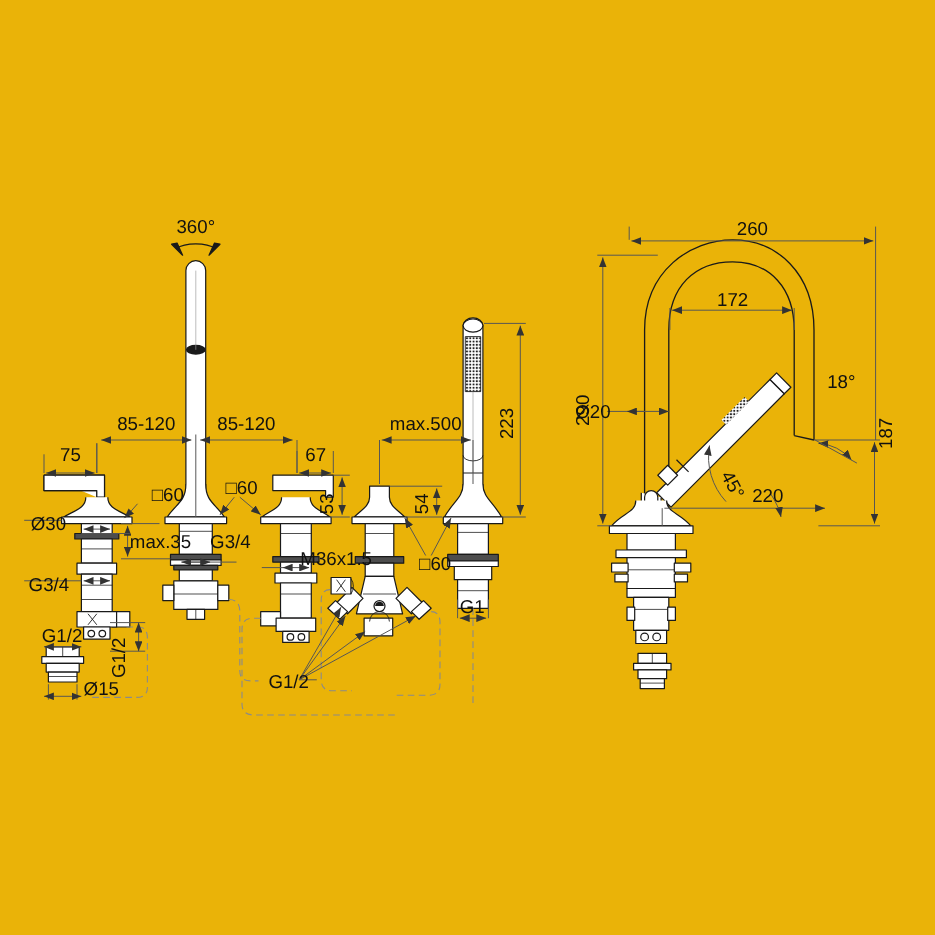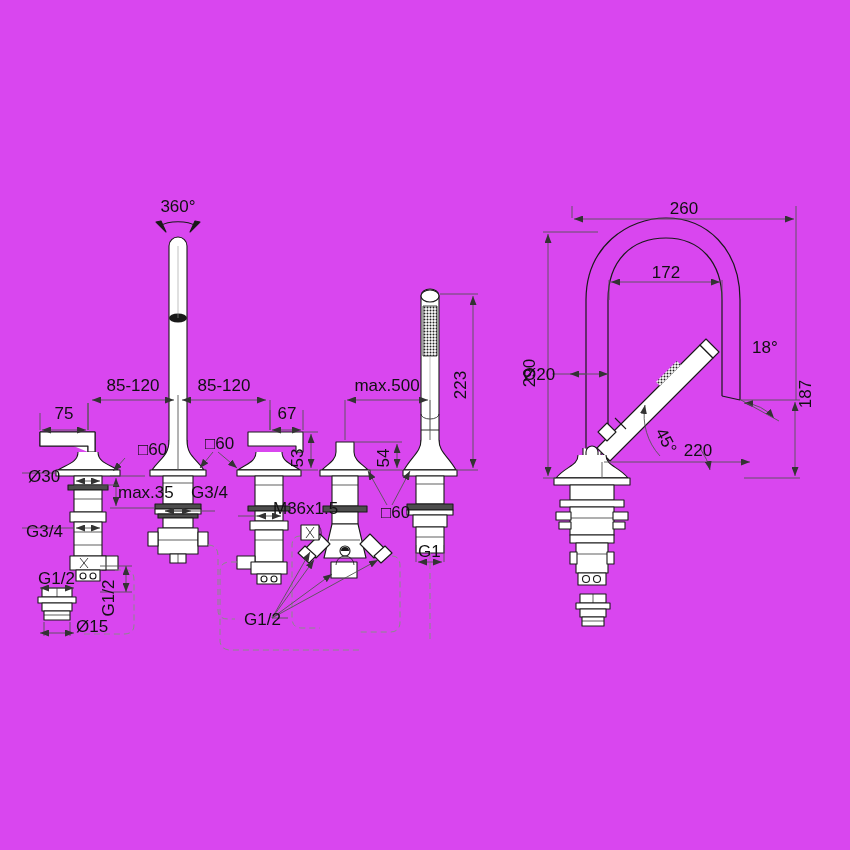--- a/index.html
+++ b/index.html
@@ -1,17 +1,17 @@
 <!DOCTYPE html>
 <html><head>
 <meta charset="utf-8">
 <style>
   html,body{margin:0;padding:0;background:#ffffff;}
   body{width:850px;height:850px;overflow:hidden;font-family:"Liberation Sans",sans-serif;}
-  #sheet{position:relative;width:850px;height:850px;background:#d946ef;}
+  #sheet{position:relative;width:850px;height:850px;background:#eab308;}
   svg{display:block;}
   .dimtxt{font-family:"Liberation Sans",sans-serif;font-size:17px;fill:#111;}
 </style>
 </head>
 <body>
 
 <div id="sheet">
 <svg width="850" height="850" viewBox="0 0 850 850">
   <defs>
     <marker id="ar" markerWidth="9" markerHeight="7" refX="9" refY="3.5" orient="auto" markerUnits="userSpaceOnUse">

